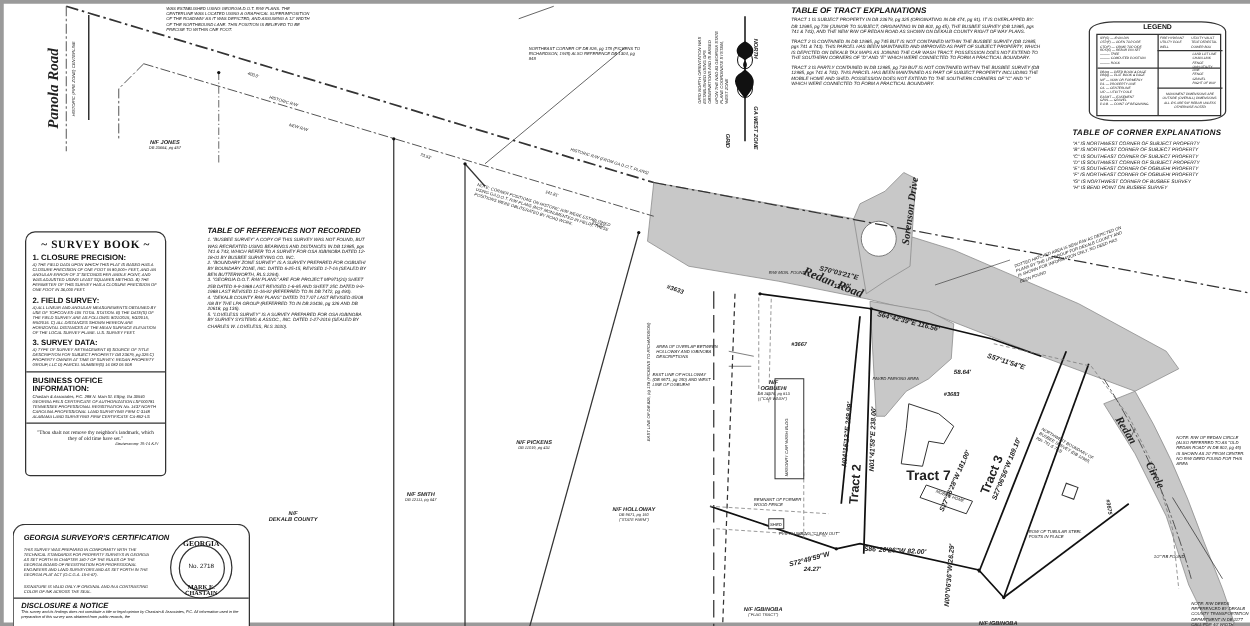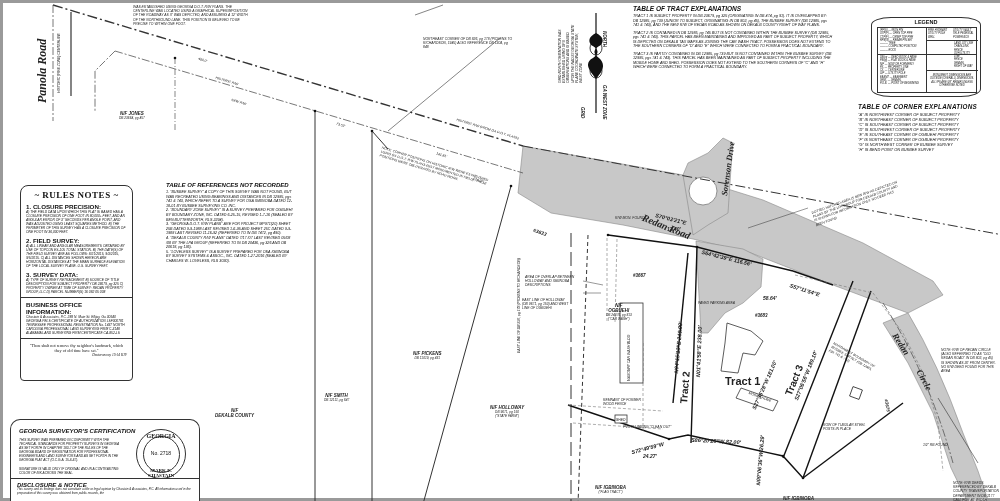--- a/index.html
+++ b/index.html
@@ -241,21 +241,21 @@
 <div class="refs">
   <div class="rt">TABLE OF REFERENCES NOT RECORDED</div>
   <p>1. "BUSBEE SURVEY" A COPY OF THIS SURVEY WAS NOT FOUND, BUT WAS RECREATED USING BEARINGS AND DISTANCES IN DB 12985, pgs 741 &amp; 743, WHICH REFER TO A SURVEY FOR OSA IGBINOBA DATED 12-18-01 BY BUSBEE SURVEYING CO. INC.</p>
   <p>2. "BOUNDARY ZONE SURVEY" IS A SURVEY PREPARED FOR OGBUEHI BY BOUNDARY ZONE, INC. DATED 6-25-15, REVISED 1-7-16 (SEALED BY BEN BUTTERWORTH, RLS 2294).</p>
   <p>3. "GEORGIA D.O.T. R/W PLANS" ARE FOR PROJECT MP971(20) SHEET 25B DATED 9-9-1988 LAST REVISED 1-6-95 AND SHEET 25C DATED 9-9-1988 LAST REVISED 11-16-92 (REFERRED TO IN DB 7472, pg 490).</p>
   <p>4. "DEKALB COUNTY R/W PLANS" DATED 7/17 /07 LAST REVISED 05/08 /08 BY THE LPA GROUP (REFERRED TO IN DB 20436, pg 326 AND DB 20618, pg 136).</p>
   <p>5. "LOVELESS SURVEY" IS A SURVEY PREPARED FOR OSA IGBINOBA BY SURVEY SYSTEMS &amp; ASSOC., INC. DATED 1-27-2016 (SEALED BY CHARLES W. LOVELESS, RLS 3030).</p>
 </div>
 
 <div class="notes">
-  <div class="title">~ <span>RULES NOTES</span> ~</div>
+  <div class="title">~ <span>SURVEY BOOK</span> ~</div>
   <div class="sec">1. CLOSURE PRECISION:</div>
   <div class="body">A) THE FIELD DATA UPON WHICH THIS PLAT IS BASED HAS A CLOSURE PRECISION OF ONE FOOT IN 80,000+ FEET, AND AN ANGULAR ERROR OF 3" SECONDS PER ANGLE POINT, AND WAS ADJUSTED USING LEAST SQUARES METHOD. B) THE PERIMETER OF THIS SURVEY HAS A CLOSURE PRECISION OF ONE FOOT IN 36,000 FEET.</div>
   <div class="sec">2. FIELD SURVEY:</div>
   <div class="body">A) ALL LINEAR AND ANGULAR MEASUREMENTS OBTAINED BY USE OF TOPCON ES-105 TOTAL STATION. B) THE DATE(S) OF THE FIELD SURVEY ARE AS FOLLOWS: 8/21/2015, 9/3/2015, 9/5/2015. C) ALL DISTANCES SHOWN HEREON ARE HORIZONTAL DISTANCES AT THE MEAN SURFACE ELEVATION OF THE LOCAL SURVEY PLANE. U.S. SURVEY FEET.</div>
   <div class="sec">3. SURVEY DATA:</div>
   <div class="body">A) TYPE OF SURVEY RETRACEMENT B) SOURCE OF TITLE DESCRIPTION FOR SUBJECT PROPERTY DB 23679, pg 325 C) PROPERTY OWNER AT TIME OF SURVEY: REDAN PROPERTY GROUP, LLC D) PARCEL NUMBER(S) 16 082 05 008</div>
   <hr>
   <div class="sec">BUSINESS OFFICE INFORMATION:</div>
   <div class="body">Chastain &amp; Associates, P.C. 288 N. Main St. Ellijay, Ga 30540 GEORGIA PELS CERTIFICATE OF AUTHORIZATION LSF000781 TENNESSEE PROFESSIONAL REGISTRATION No. 1437 NORTH CAROLINA PROFESSIONAL LAND SURVEYING FIRM C-3148 ALABAMA LAND SURVEYING FIRM CERTIFICATE CA-852-LS</div>
   <hr>
@@ -284,21 +284,21 @@
 <div class="lbl" style="left:487px;top:402px;font-size:4.5px;text-align:center;"><span>N/F HOLLOWAY</span><span class="sub">DB 9671, pg 150</span><span class="sub">("STATE FARM")</span></div>
 <div class="lbl" style="left:603px;top:300px;font-size:4.5px;text-align:center;"><span>N/F</span><br><span>OGBUEHI</span><span class="sub">DB 24376, pg 813</span><span class="sub">("CAR WASH")</span></div>
 <div class="lbl" style="left:592px;top:482px;font-size:4.5px;text-align:center;"><span>N/F IGBINOBA</span><span class="sub">("FLAG TRACT")</span></div>
 <div class="lbl" style="left:780px;top:493px;font-size:4.5px;">N/F IGBINOBA</div>
 
 <div class="road" style="left:638px;top:218px;font-size:10px;transform:rotate(22deg);">Redan Road</div>
 <div class="road" style="left:716px;top:192px;font-size:8.5px;transform:rotate(-82deg);transform-origin:left top;">Sorenson Drive</div>
 <div class="road" style="left:886px;top:336px;font-size:9px;transform:rotate(58deg);">Redan</div>
 <div class="road" style="left:910px;top:372px;font-size:9px;transform:rotate(62deg);">Circle</div>
 
-<div class="road" style="left:722px;top:372px;font-size:11px;font-style:normal;font-family:'Liberation Sans',sans-serif;">Tract 1</div>
+<div class="road" style="left:722px;top:372px;font-size:11px;font-style:normal;font-family:'Liberation Sans',sans-serif;">Tract 7</div>
 <div class="road" style="left:675px;top:400px;font-size:10px;font-style:normal;font-family:'Liberation Sans',sans-serif;transform:rotate(-85deg);transform-origin:left top;">Tract 2</div>
 <div class="road" style="left:780px;top:390px;font-size:10px;font-style:normal;font-family:'Liberation Sans',sans-serif;transform:rotate(-68deg);transform-origin:left top;">Tract 3</div>
 
 <div class="lbl" style="left:530px;top:226px;font-size:5px;transform:rotate(20deg);">#3633</div>
 <div class="lbl" style="left:630px;top:270px;font-size:4.5px;">#3667</div>
 <div class="lbl" style="left:752px;top:310px;font-size:4.5px;">#3683</div>
 <div class="lbl" style="left:878px;top:400px;font-size:4.5px;transform:rotate(80deg);">#3675</div>
 
 <div class="lbl" style="left:652px;top:213px;font-size:5.5px;transform:rotate(14deg);"><span>S70°03'21"E</span></div>
 <div class="lbl" style="left:664px;top:223px;font-size:5px;">12.40'</div>

